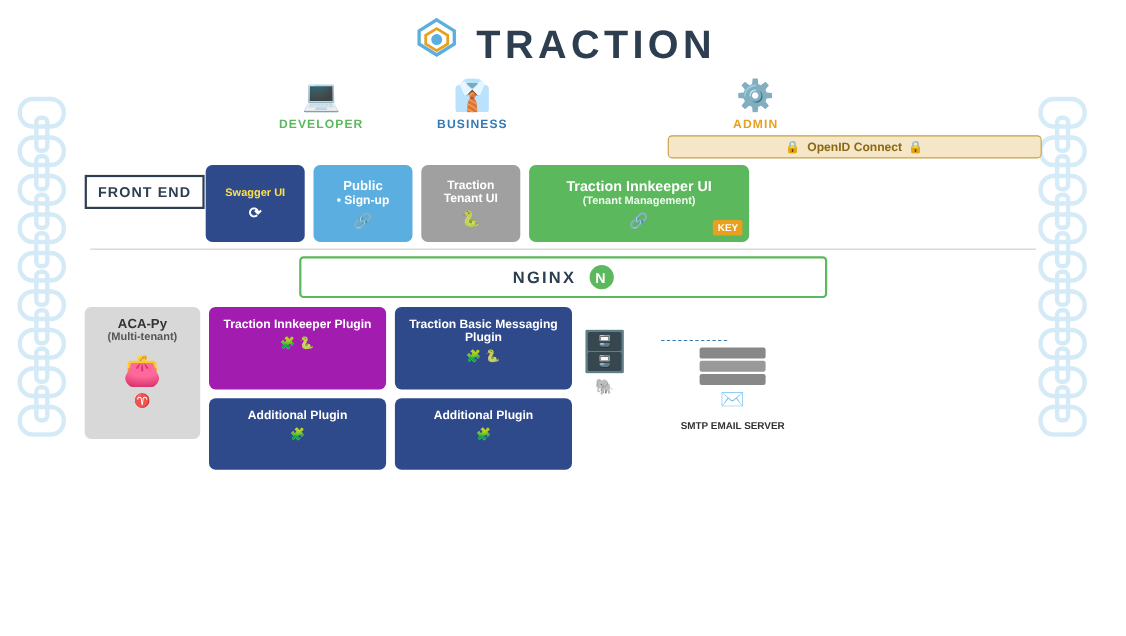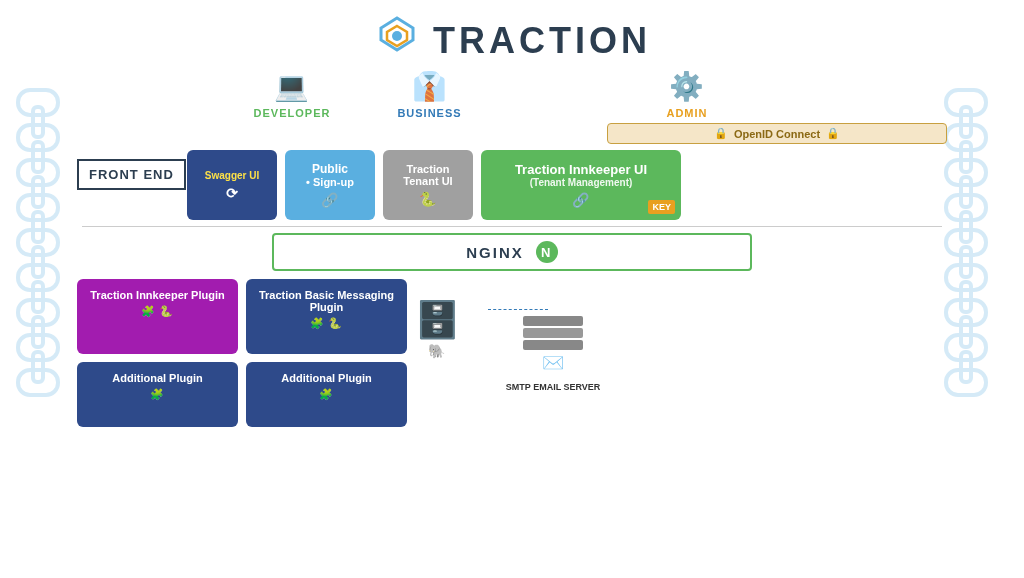--- a/index.html
+++ b/index.html
@@ -419,20 +419,26 @@
           <span>N</span>
         </div>
       </div>
     </div>
 
     <div style="display:flex; align-items:flex-start; width:870px; margin-top:0;">
 
 
       <div style="flex:1; display:flex; align-items:flex-start; gap:8px;">
 
+        <div class="box-acapy">
+          <div style="font-size:12px; font-weight:700; color:#333;">ACA-Py</div>
+          <div style="font-size:10px; color:#555;">(Multi-tenant)</div>
+          <div style="font-size:28px; margin-top:8px;">👛</div>
+          <div style="font-size:12px; color:#c0392b; margin-top:4px;">♈</div>
+        </div>
 
         <div class="be-right-grid">
 
           <div class="box-innkeeper-plugin">
             <div style="font-size:11px; font-weight:700; color:#fff;">Traction Innkeeper Plugin</div>
             <div style="display:flex; gap:4px; margin-top:4px;">
               <span>🧩</span>
               <span>🐍</span>
             </div>
           </div>

